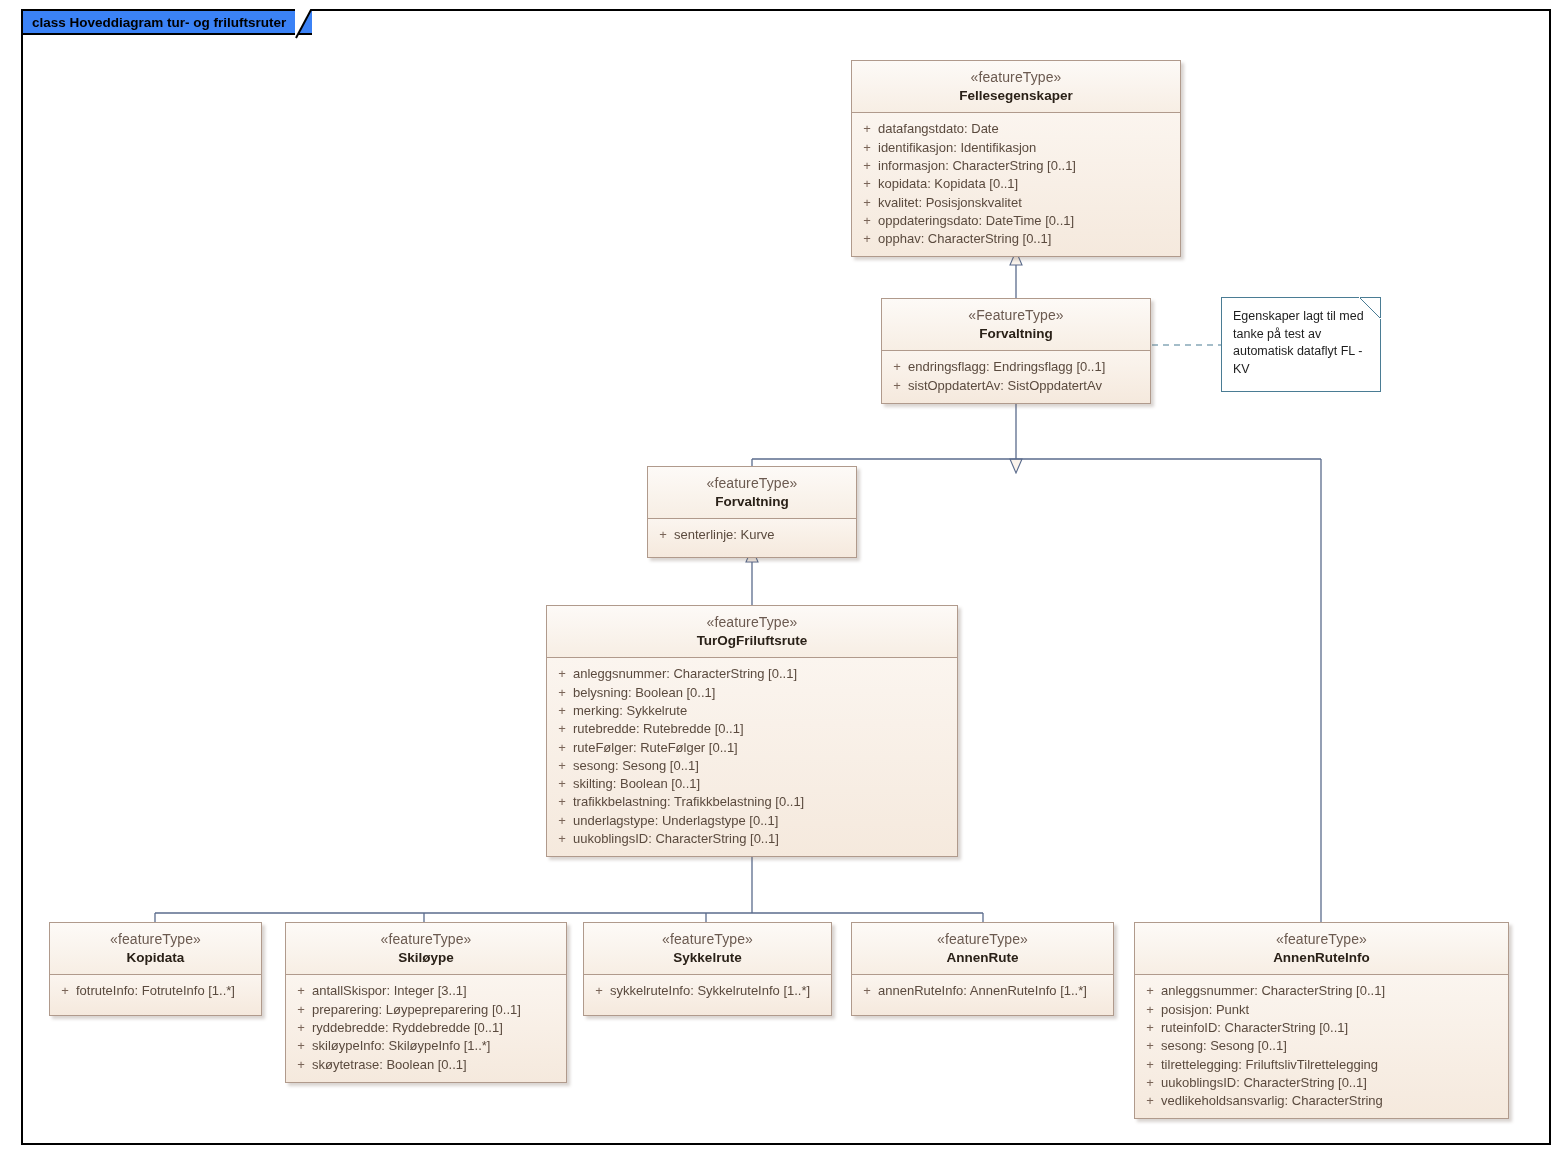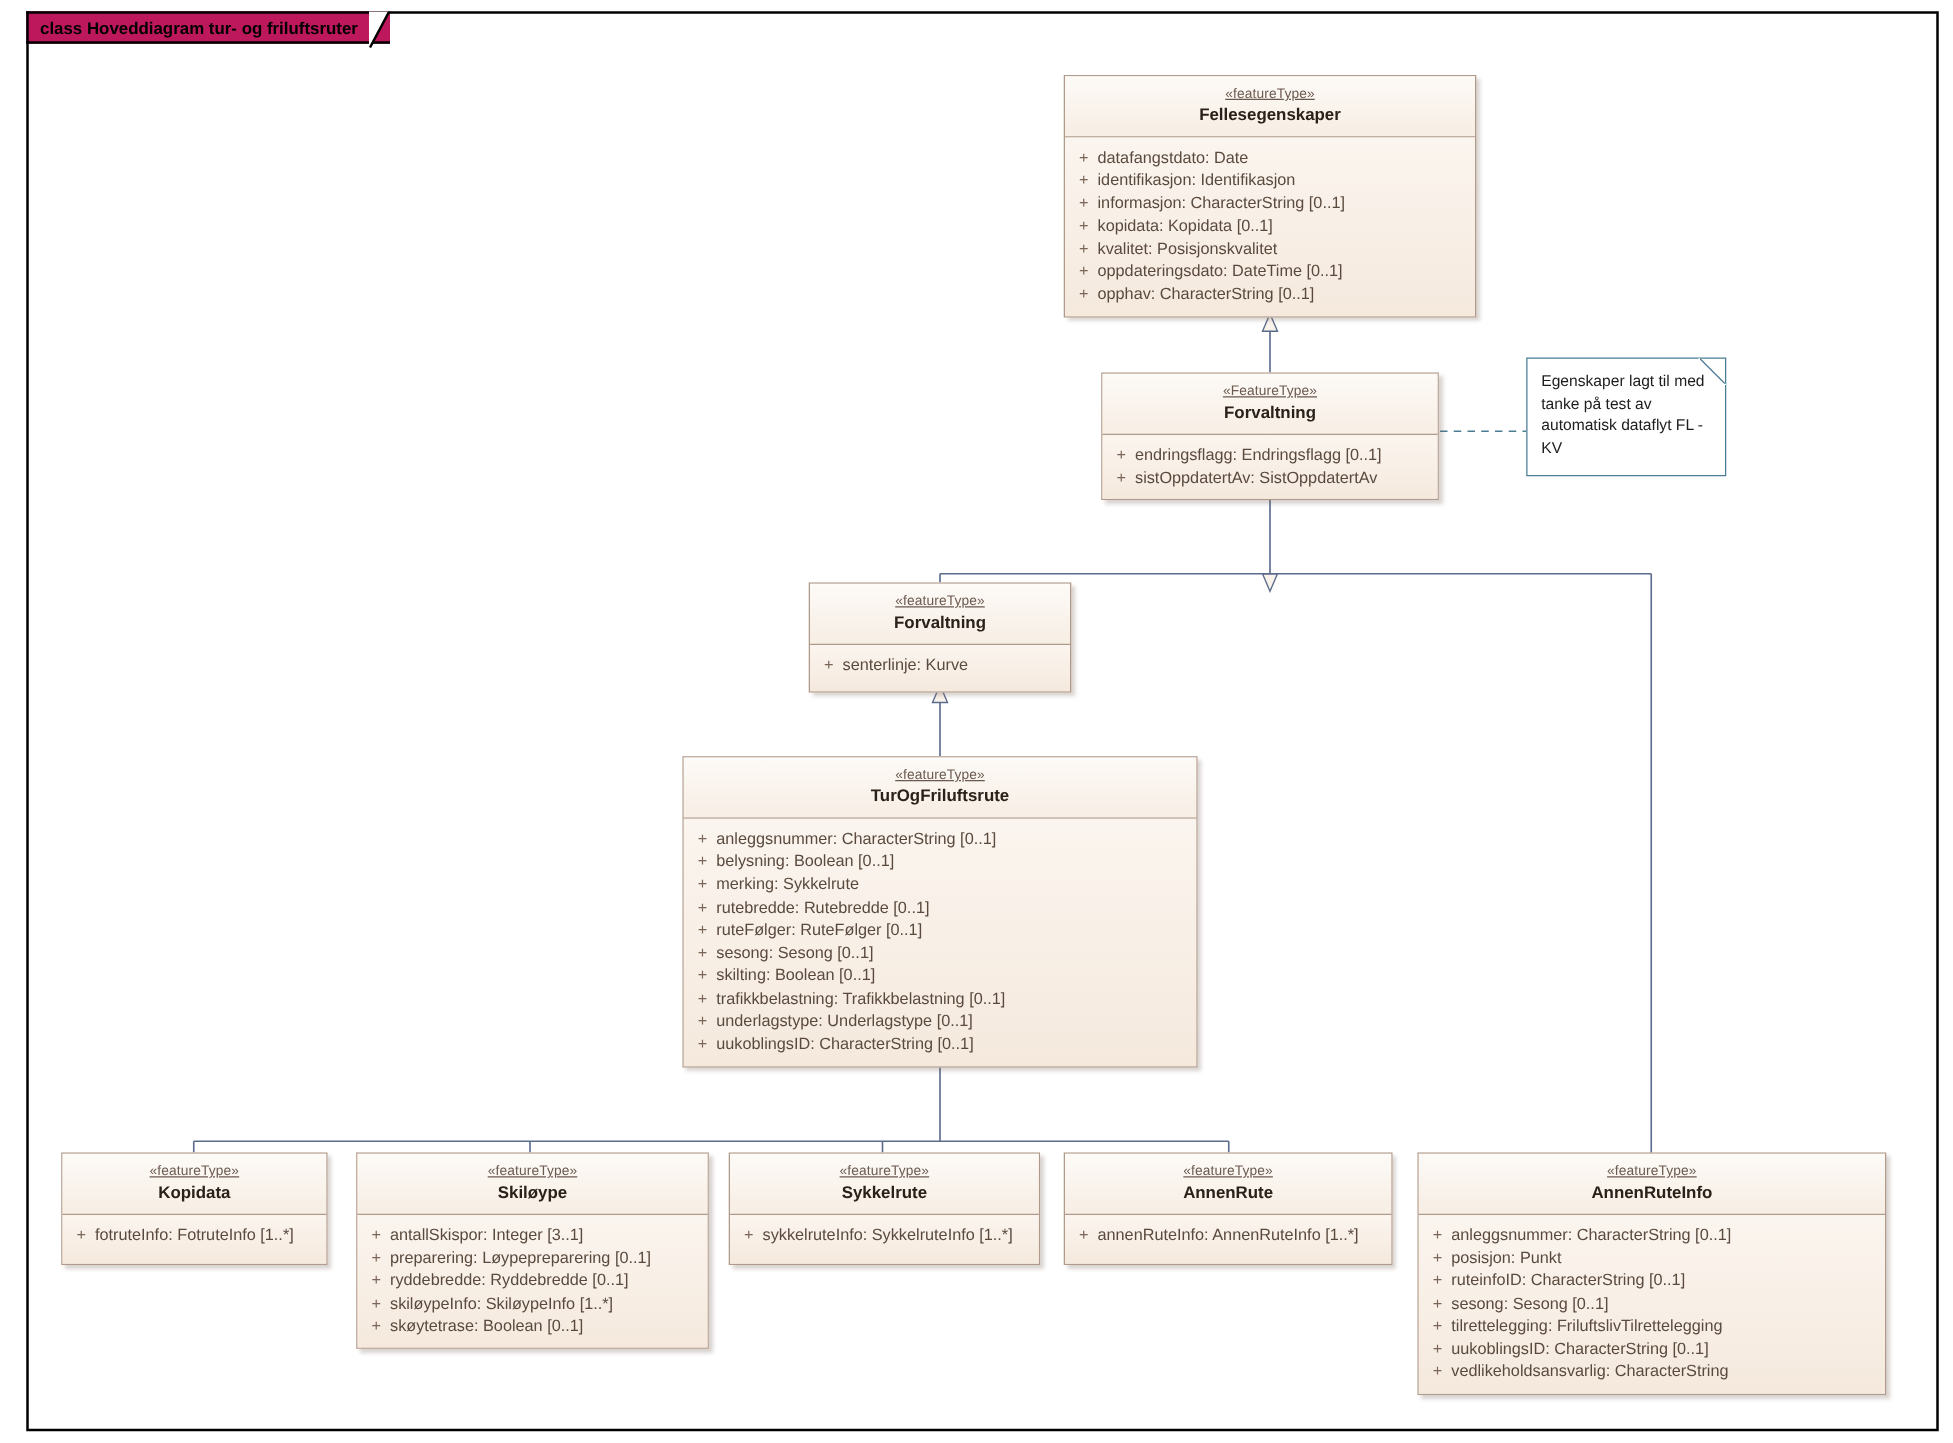--- a/index.html
+++ b/index.html
@@ -32,21 +32,21 @@
     z-index: 6;
   }
   #title-tab .tab-body {
     position: relative;
     height: 26px;
     display: flex;
     align-items: center;
     padding: 0 26px 0 9px;
     border: 2px solid #000000;
     border-right: none;
-    background: #be185d;
+    background: #3b82f6;
     font-size: 13.5px;
     font-weight: bold;
     color: #000000;
     white-space: nowrap;
   }
   #title-tab .tab-slant {
     position: absolute;
     right: -15px; top: -2px;
     width: 32px; height: 30px;
     overflow: hidden;
@@ -72,24 +72,23 @@
   }
   .uml-head {
     padding: 8px 6px 8px 6px;
     text-align: center;
     line-height: 1.25;
     background: linear-gradient(to bottom, #fdfaf7 0%, #f7eee4 100%);
     border-bottom: 1px solid #b09a8c;
   }
   .stereo {
     display: block;
-    font-size: 11px;
+    font-size: 14px;
     color: #6b5a50;
     letter-spacing: 0.1px;
-    text-decoration: underline;
   }
   .cname {
     display: block;
     font-size: 13.5px;
     font-weight: bold;
     color: #2a2118;
     margin-top: 1px;
   }
   .cname.abstract { }
   .uml-attrs {
@@ -224,21 +223,21 @@
         <span class="attr-vis">+</span>
         <span class="attr-text">endringsflagg: Endringsflagg [0..1]</span>
       </div>
       <div class="attr-row">
         <span class="attr-vis">+</span>
         <span class="attr-text">sistOppdatertAv: SistOppdatertAv</span>
       </div>
     </div>
   </div>
 
-  <div class="uml-note" style="left:1221px; top:286px; width:160px; height:95px;">
+  <div class="uml-note" style="left:1221px; top:297px; width:160px; height:95px;">
     <span class="fold">
       <svg width="22" height="22" viewBox="0 0 22 22">
         <path d="M0,0 L22,22 L0,22 Z" fill="#ffffff"></path>
         <path d="M0,0 L22,22" stroke="#4a7c94" stroke-width="1"></path>
         <path d="M0,0 L0,22 L22,22" stroke="#ffffff" stroke-width="2" fill="none"></path>
         <path d="M0,0 L0,0" stroke="none"></path>
         <path d="M22,22 L0,22" stroke="none"></path>
       </svg>
     </span>
     <div class="note-text">

